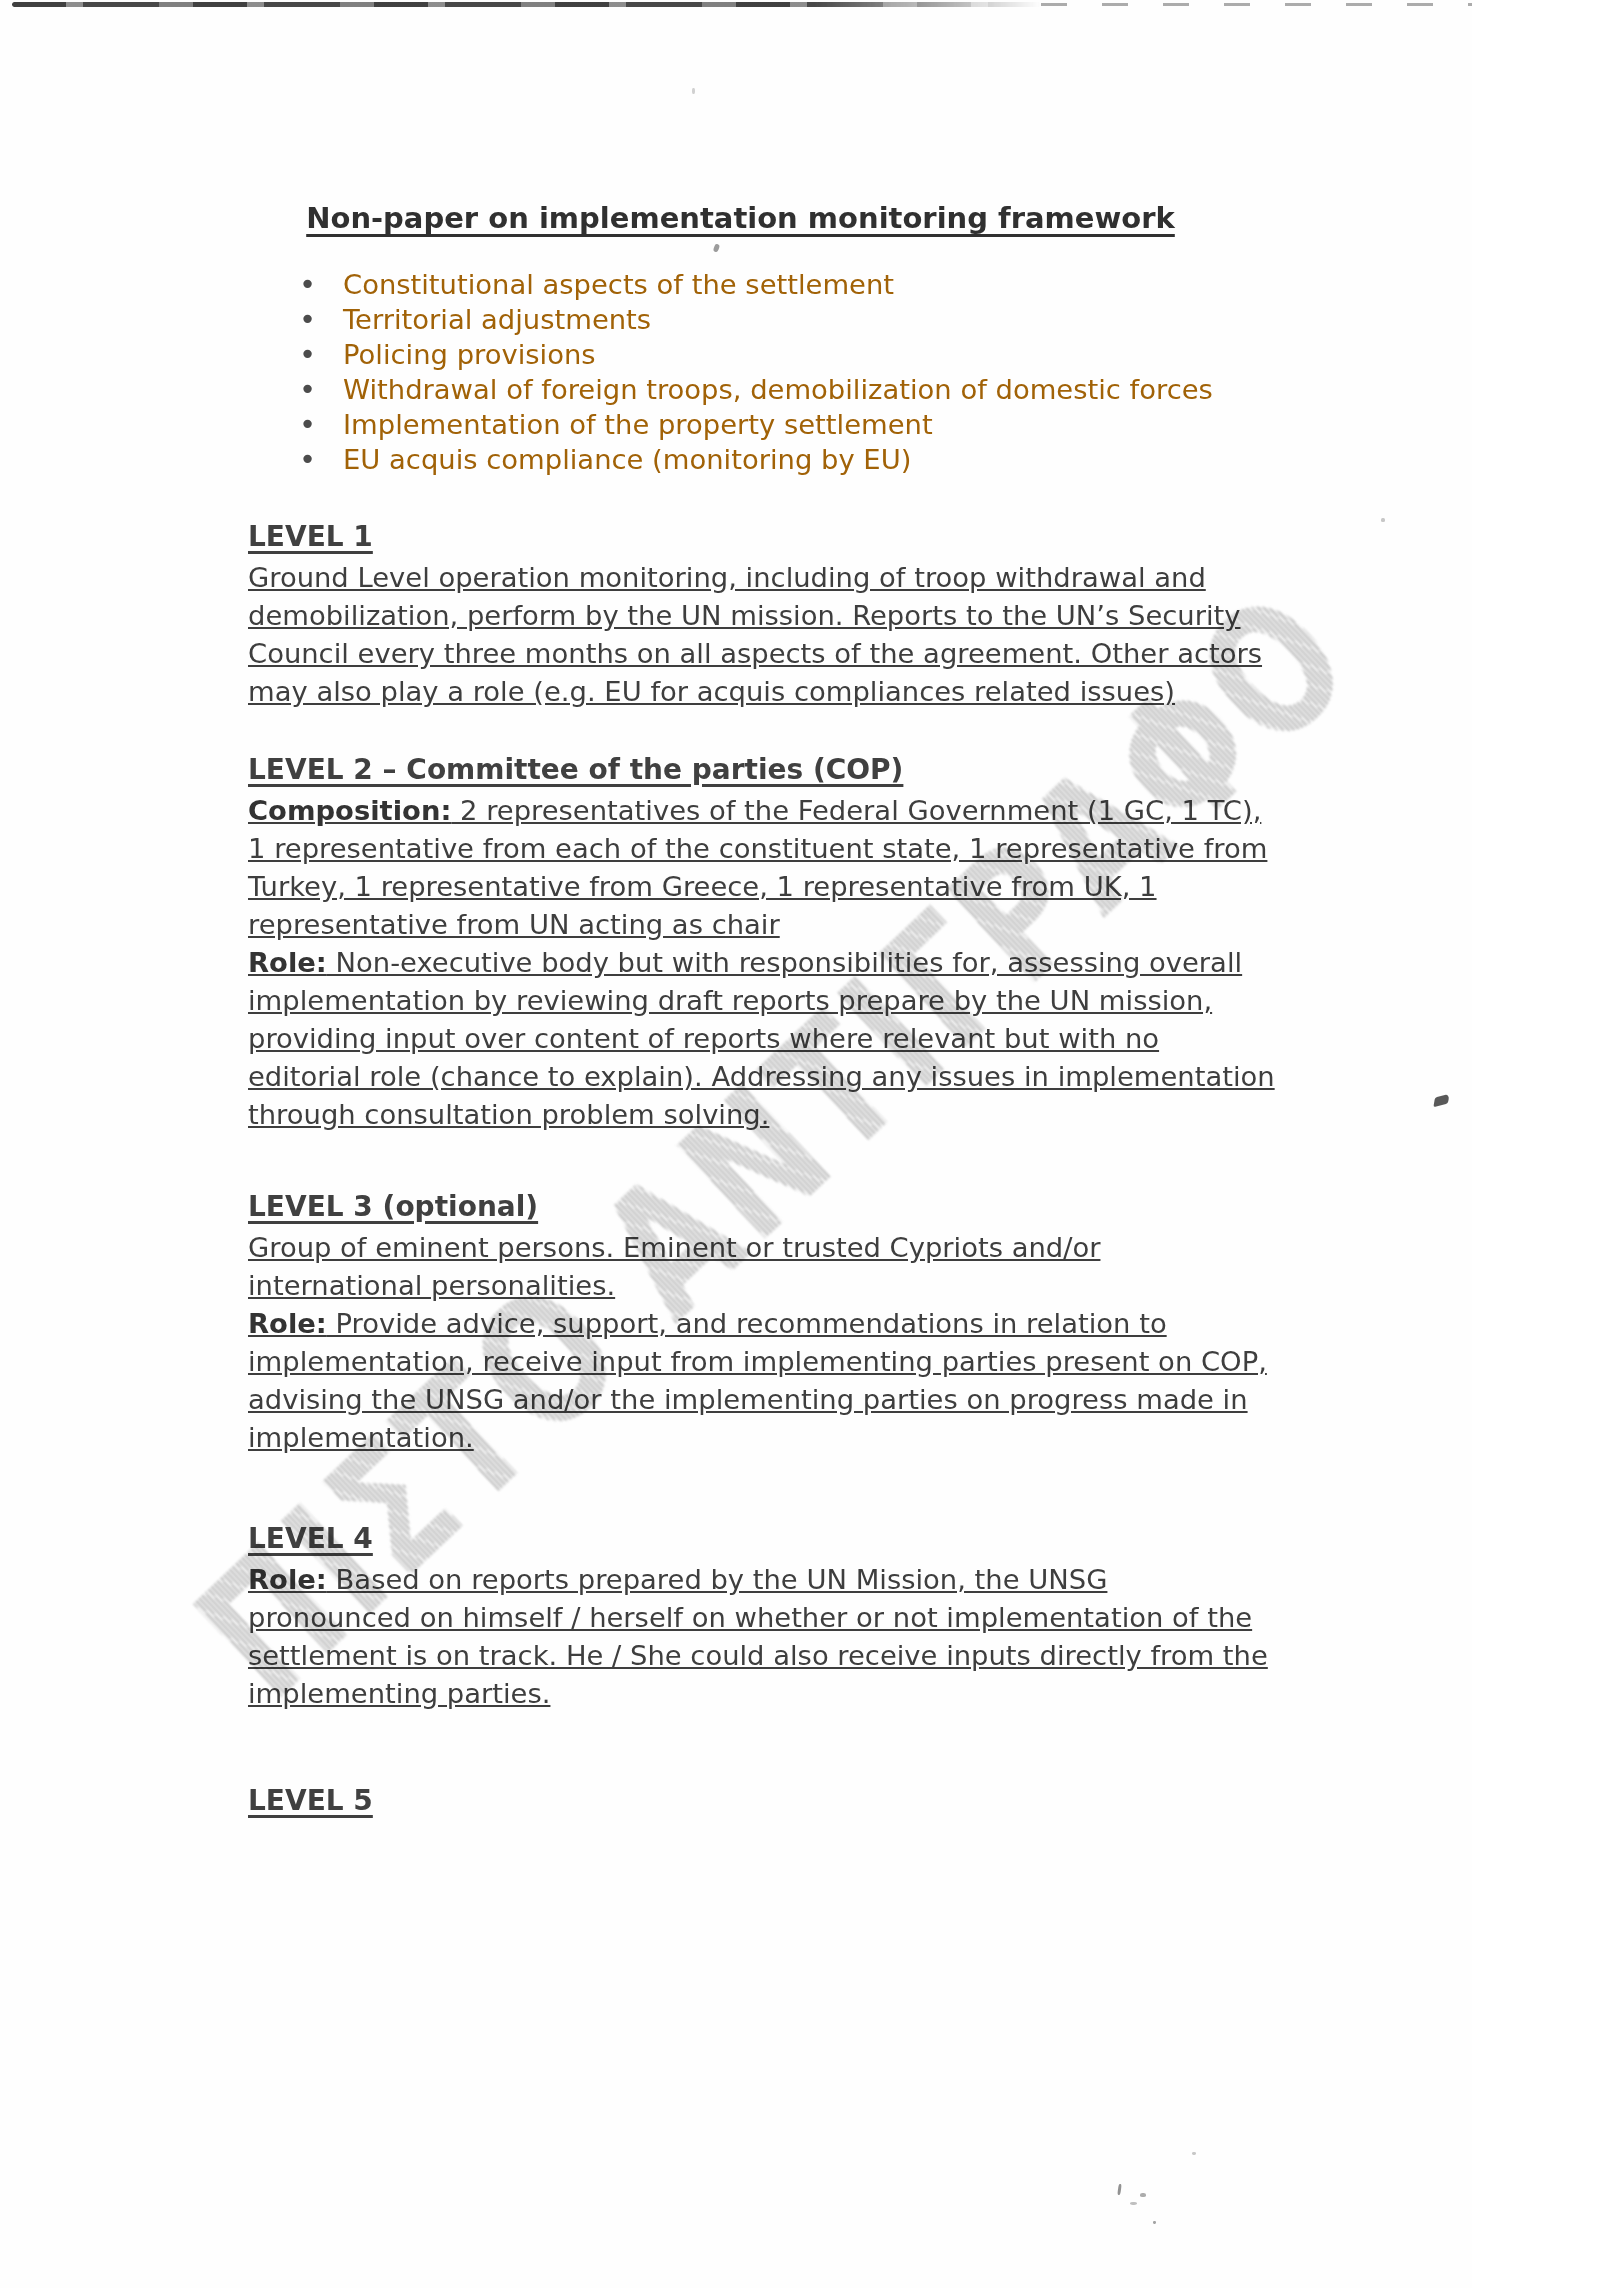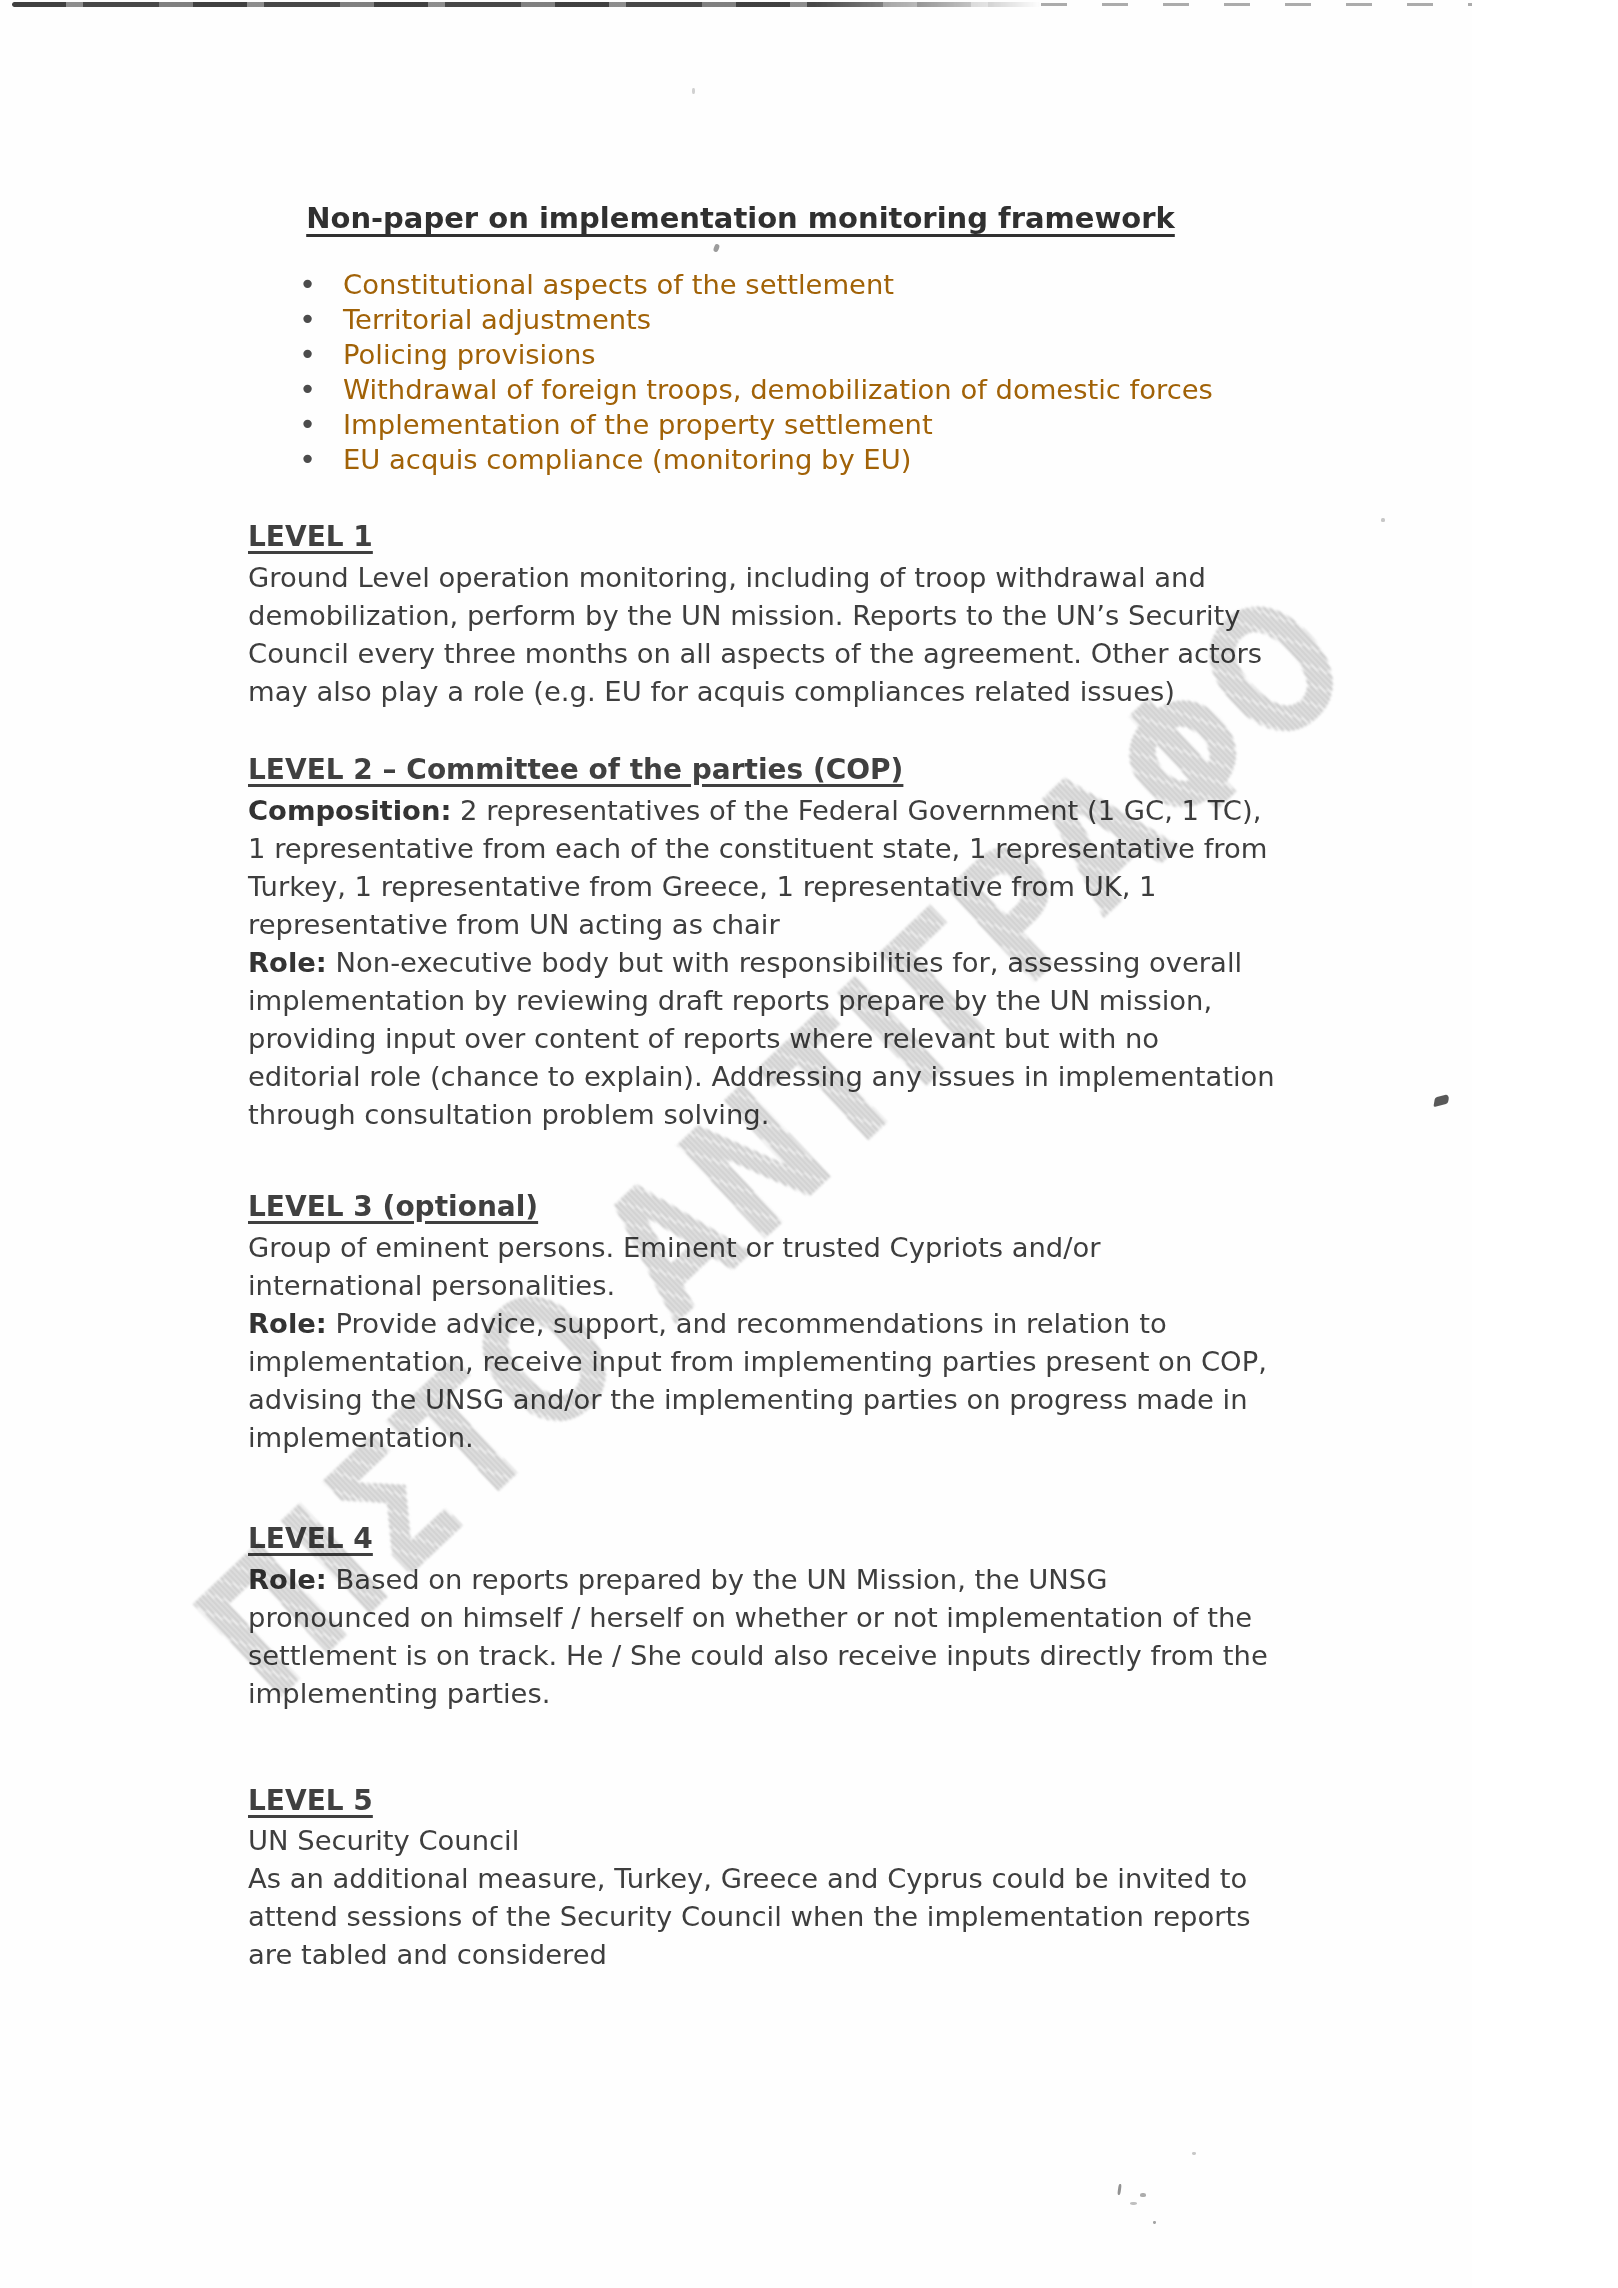--- a/index.html
+++ b/index.html
@@ -80,21 +80,21 @@
   .sec3 { margin-top:53px; }
   .sec4 { margin-top:62px; }
   .sec5 { margin-top:68px; }
   .section-heading {
     margin:0 0 2.9px 0; font-size:28px; font-weight:bold; color:#404040; line-height:39px;
     text-decoration:underline; text-decoration-thickness:2.9px; text-underline-offset:4.9px;
     white-space:nowrap; display:inline-block;
   }
   .para {
     margin:0; font-size:27.4px; line-height:38px; color:#3e3e3e;
-    white-space:pre-line; width:1186px;
+    white-space:pre-line; width:1186px;text-decoration:underline;
   }
   .lead { font-weight:bold; color:#333333; }
 </style>
 </head>
 <body>
 
 <div class="page">
 
   <div class="scan-line-a"></div>
   <div class="scan-line-b"></div>
@@ -156,24 +156,20 @@
     <div class="section sec4">
       <h2 class="section-heading">LEVEL 4</h2>
       <p class="para"><span class="lead">Role:</span><span> Based on reports prepared by the UN Mission, the UNSG
 pronounced on himself / herself on whether or not implementation of the
 settlement is on track. He / She could also receive inputs directly from the
 implementing parties.</span></p>
     </div>
 
     <div class="section sec5">
       <h2 class="section-heading">LEVEL 5</h2>
-      <p class="para">UN Security Council
-As an additional measure, Turkey, Greece and Cyprus could be invited to
-attend sessions of the Security Council when the implementation reports
-are tabled and considered</p>
     </div>
 
   </div>
 
   <div class="watermark">ΠΙΣΤΟ ΑΝΤΙΓΡΑΦΟ</div>
 
 </div>
 
 
 </body></html>

